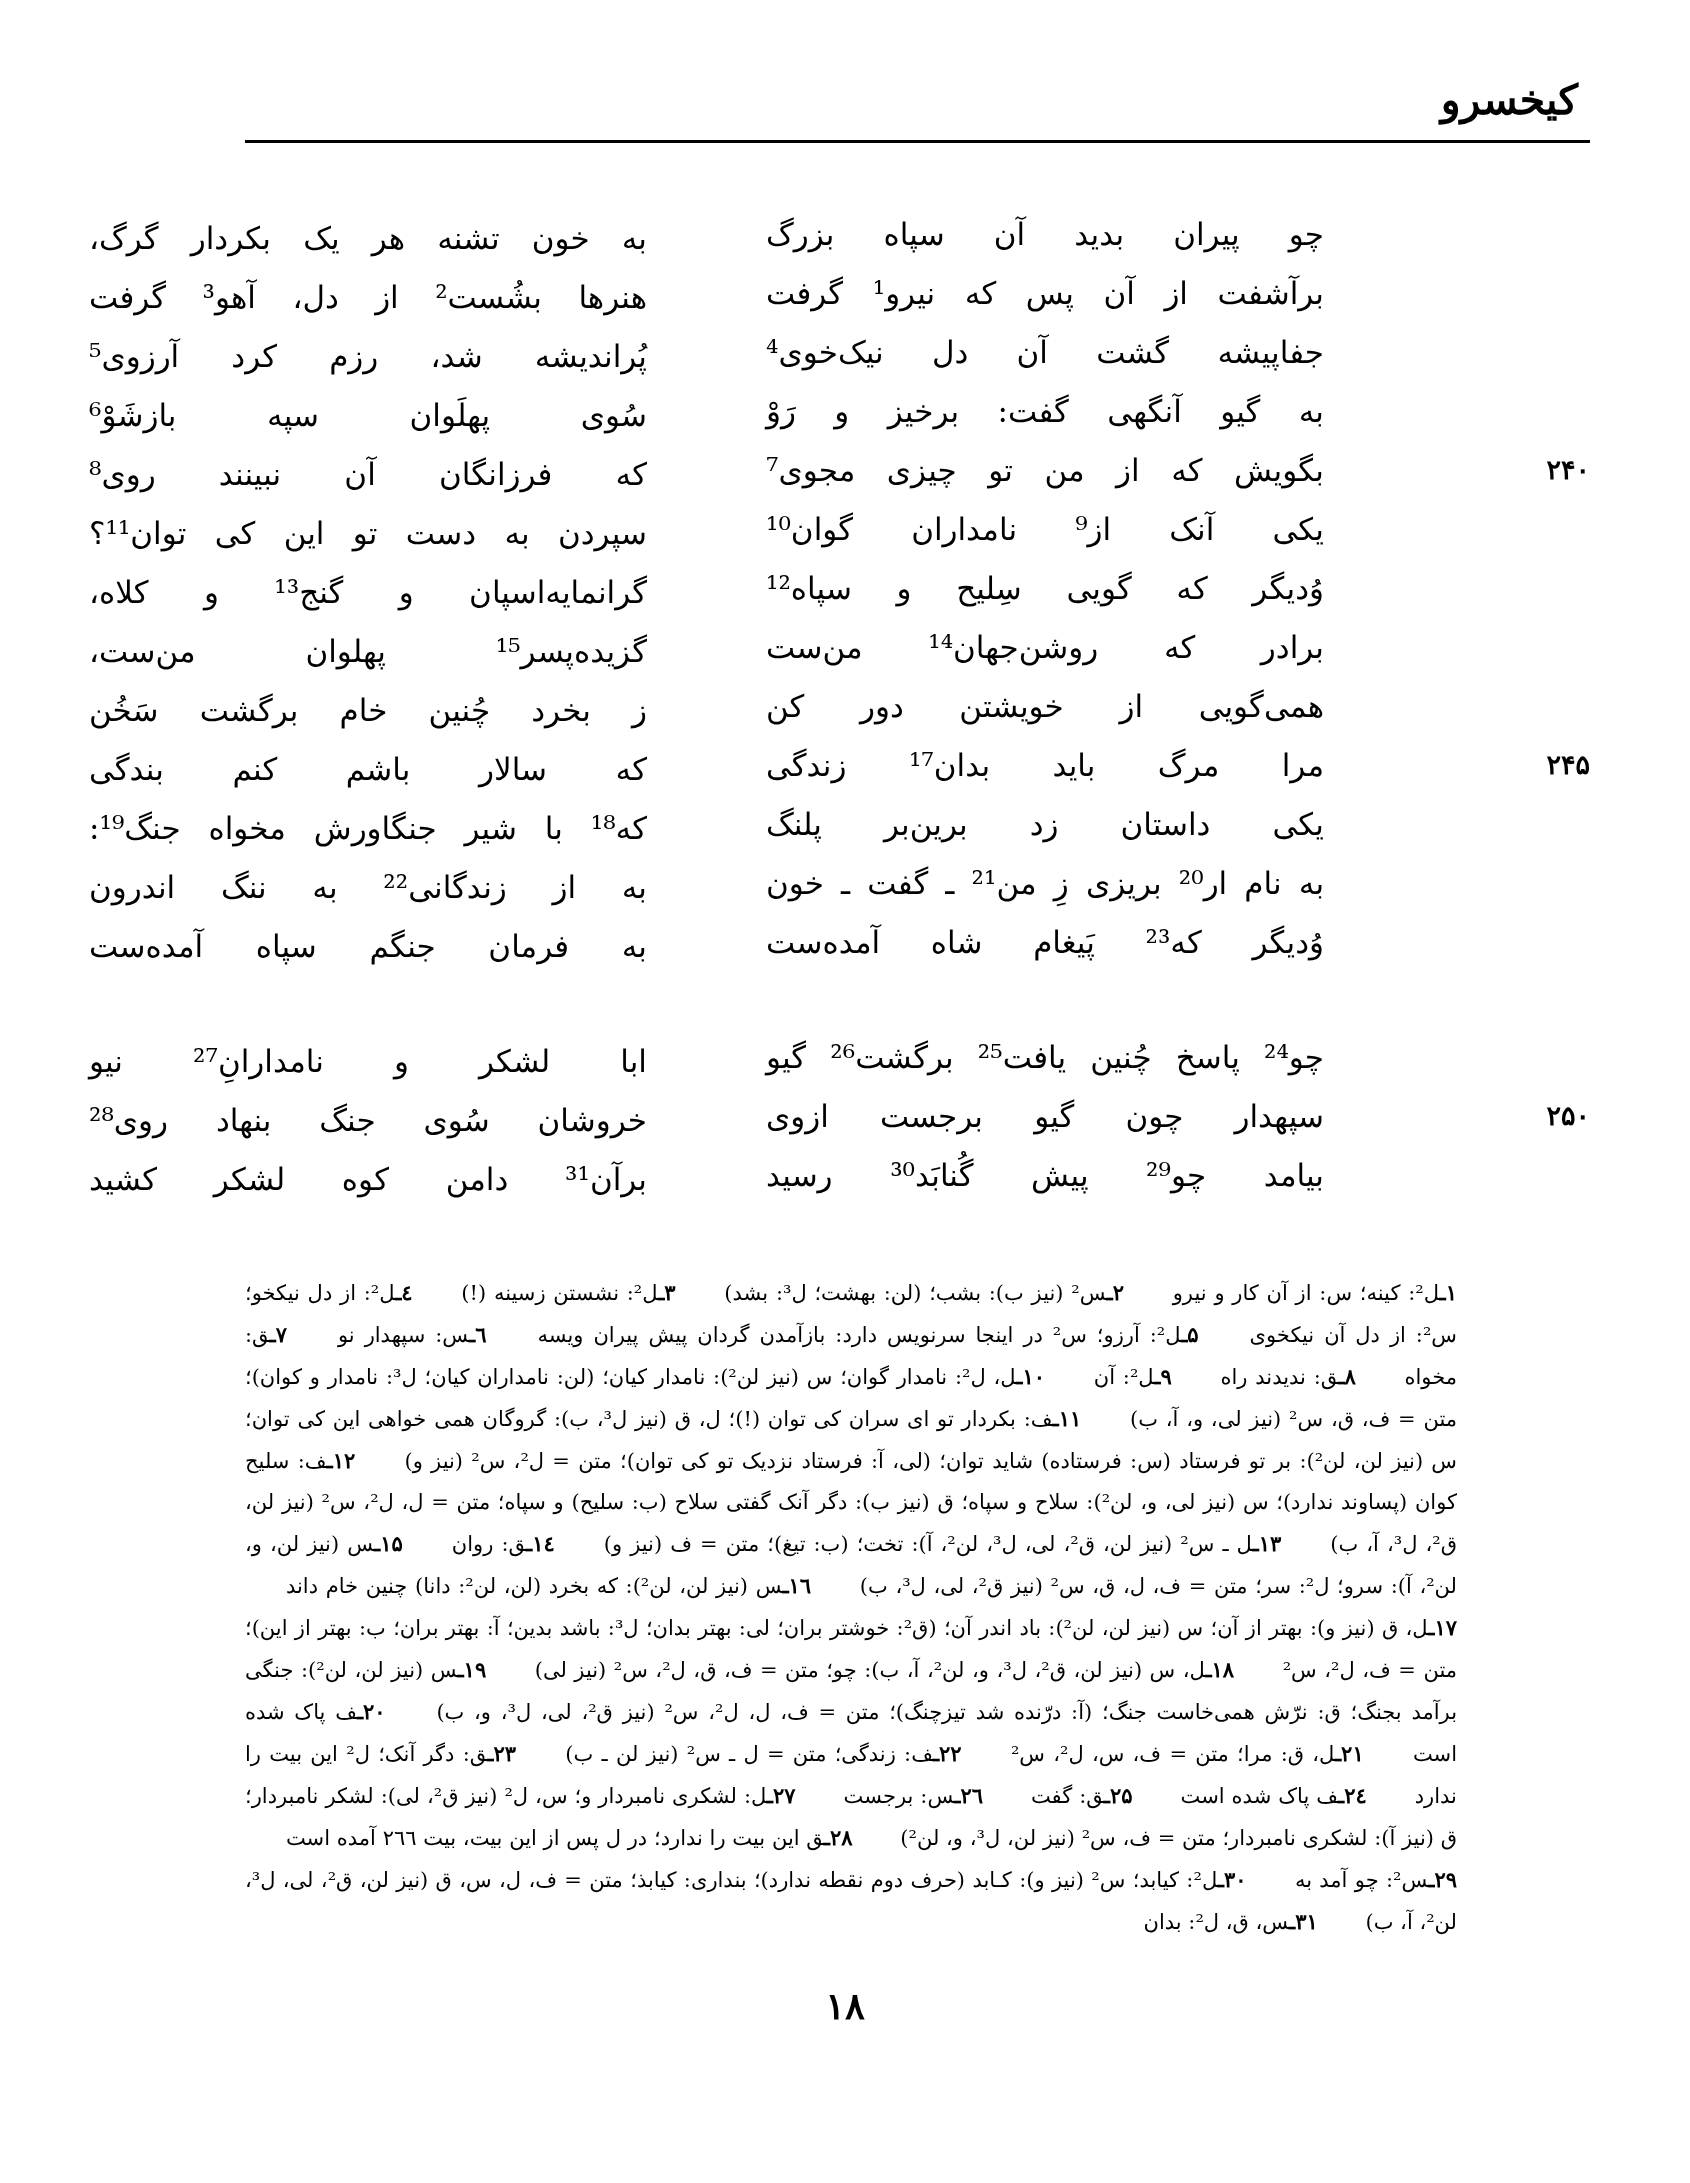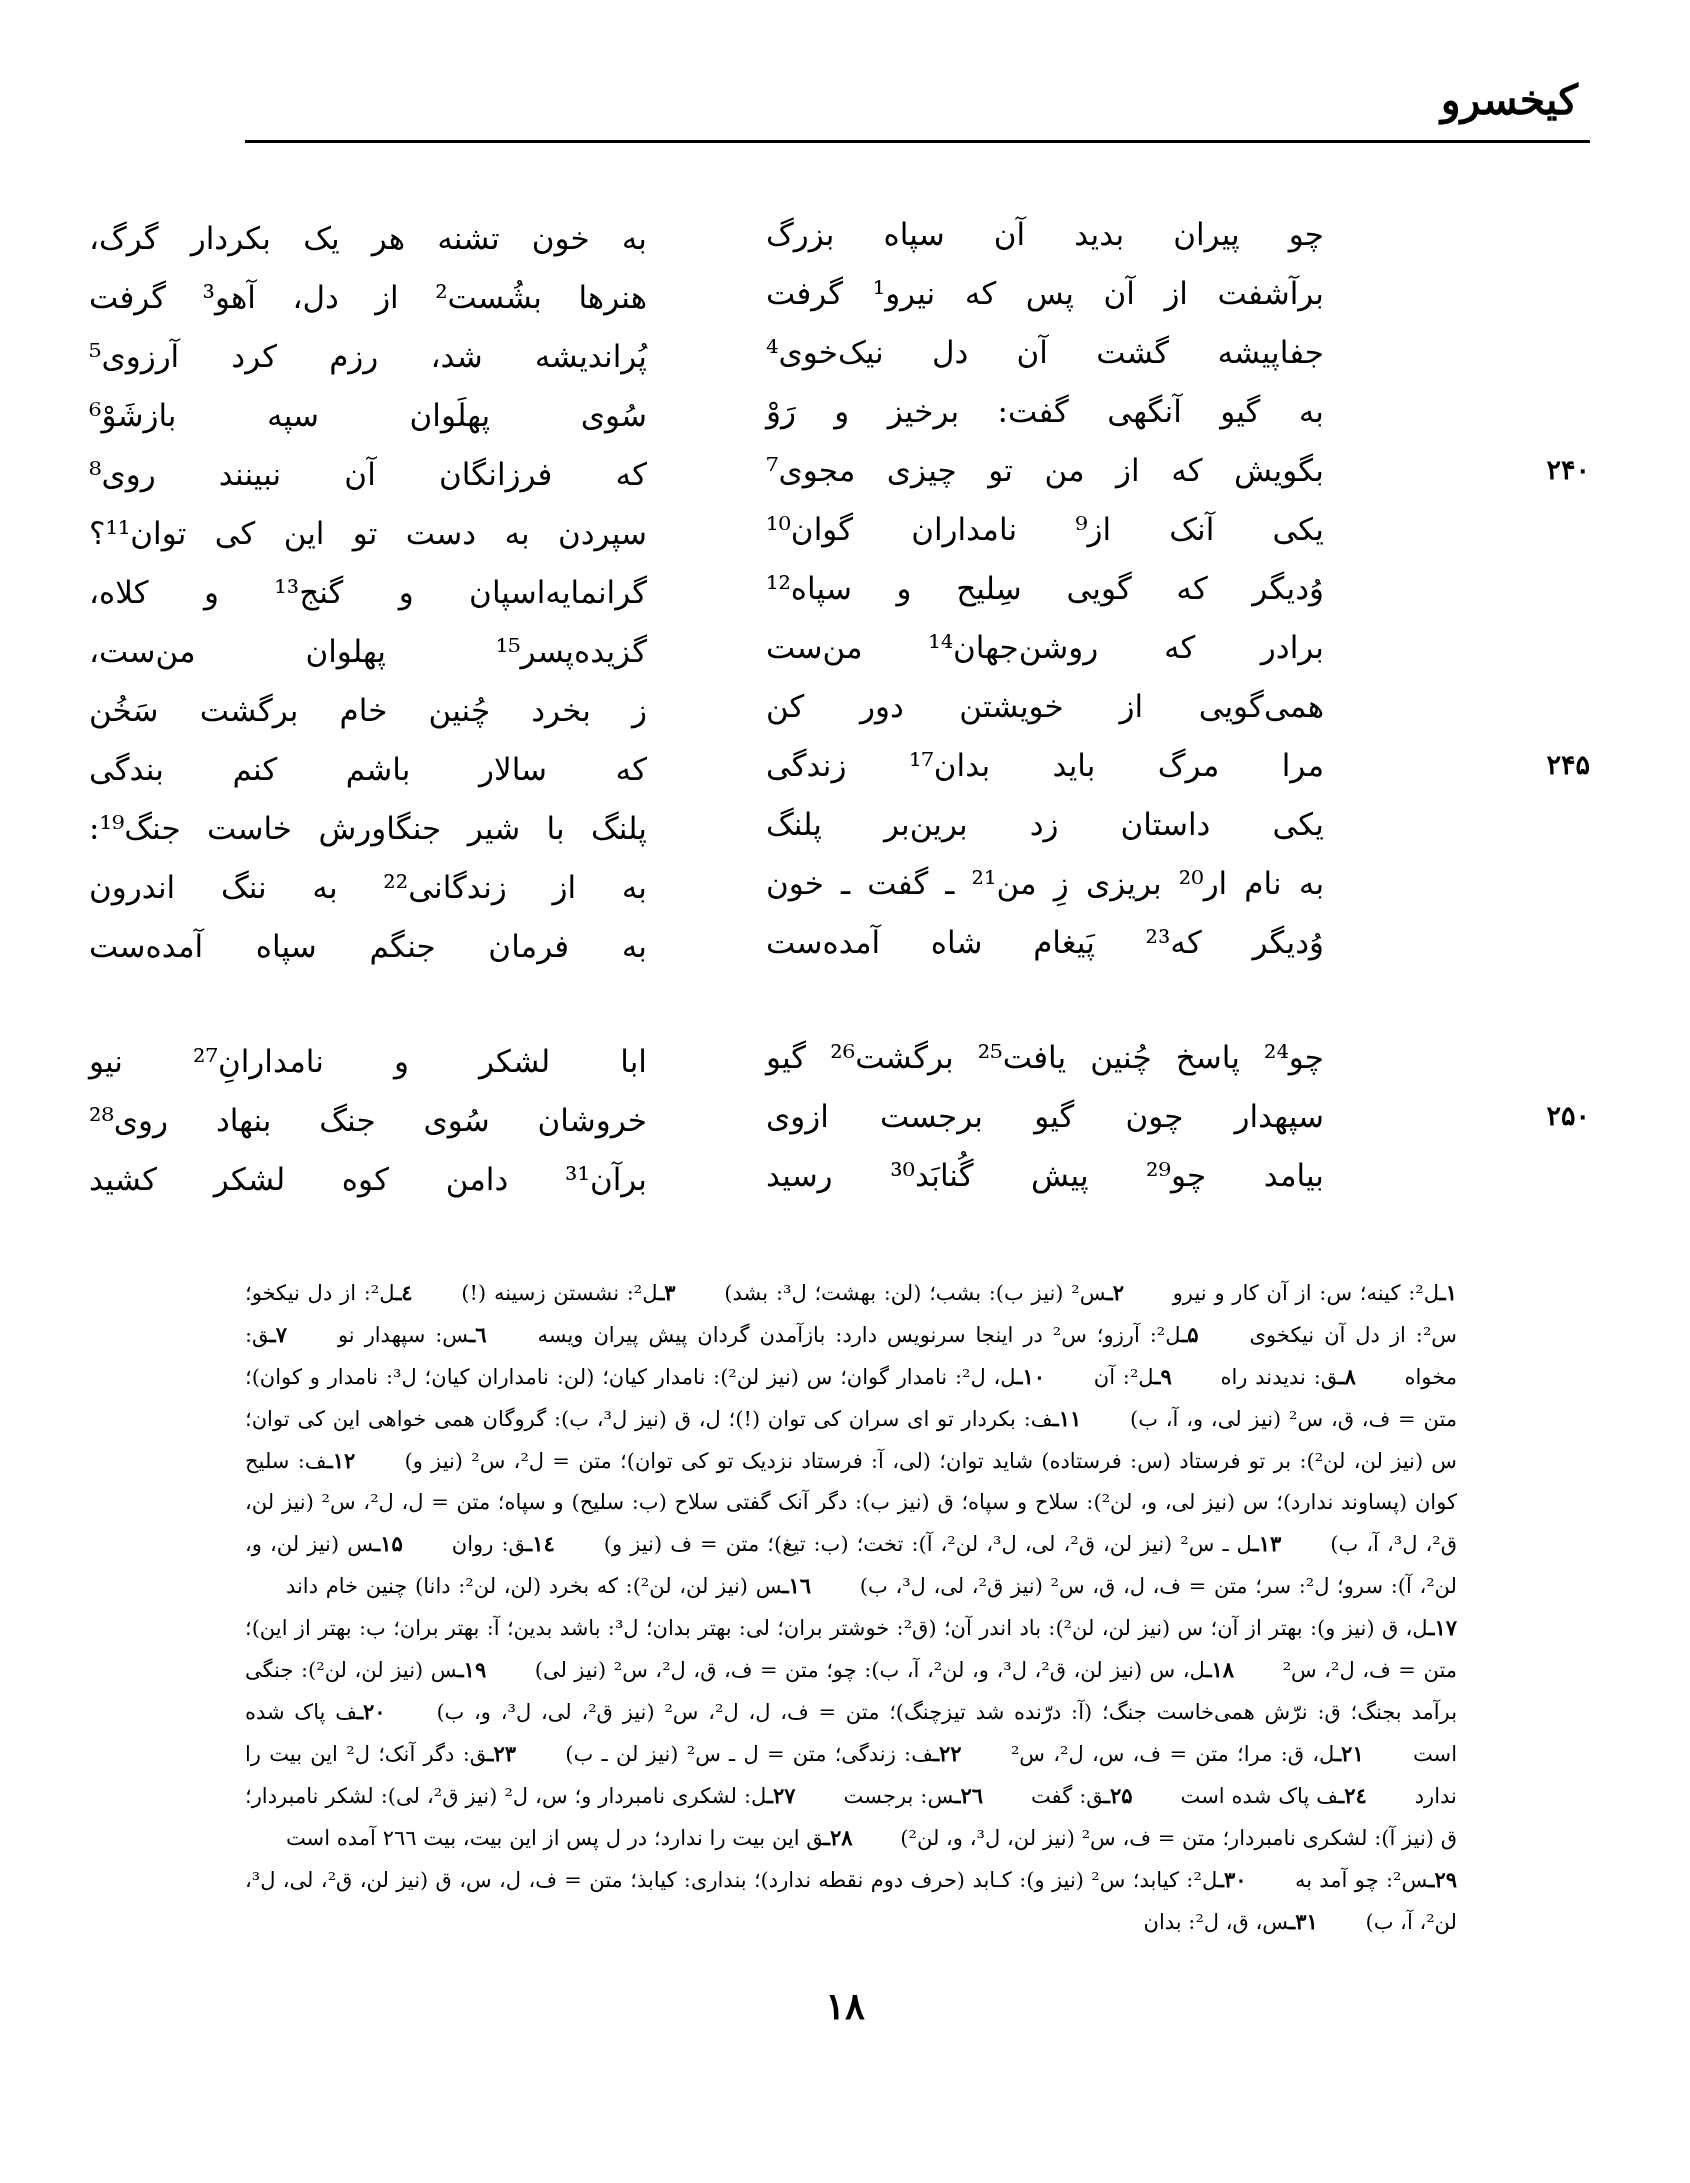--- a/index.html
+++ b/index.html
@@ -96,21 +96,21 @@
       <span class="hemistich second">ز بخرد چُنین خام برگشت سَخُن</span>
     </div>
     <div class="couplet">
       <span class="verse-num">۲۴۵</span>
       <span class="hemistich second">که سالار باشم کنم بندگی</span>
       <span class="hemistich first">مرا مرگ باید بدان¹⁷ زندگی</span>
     </div>
     <div class="couplet">
       <span class="verse-num"></span>
       <span class="hemistich first">یکی داستان زد برین‌بر پلنگ</span>
-      <span class="hemistich second">پلنگ با شیر جنگاورش خاست جنگ¹⁹:</span>
+      <span class="hemistich second">که¹⁸ با شیر جنگاورش مخواه جنگ¹⁹:</span>
     </div>
     <div class="couplet">
       <span class="verse-num"></span>
       <span class="hemistich first">به نام ار²⁰ بریزی زِ من²¹ ـ گفت ـ خون</span>
       <span class="hemistich second">به از زندگانی²² به ننگ اندرون</span>
     </div>
     <div class="couplet">
       <span class="verse-num"></span>
       <span class="hemistich first">وُدیگر که²³ پَیغام شاه آمده‌ست</span>
       <span class="hemistich second">به فرمان جنگم سپاه آمده‌ست</span>

